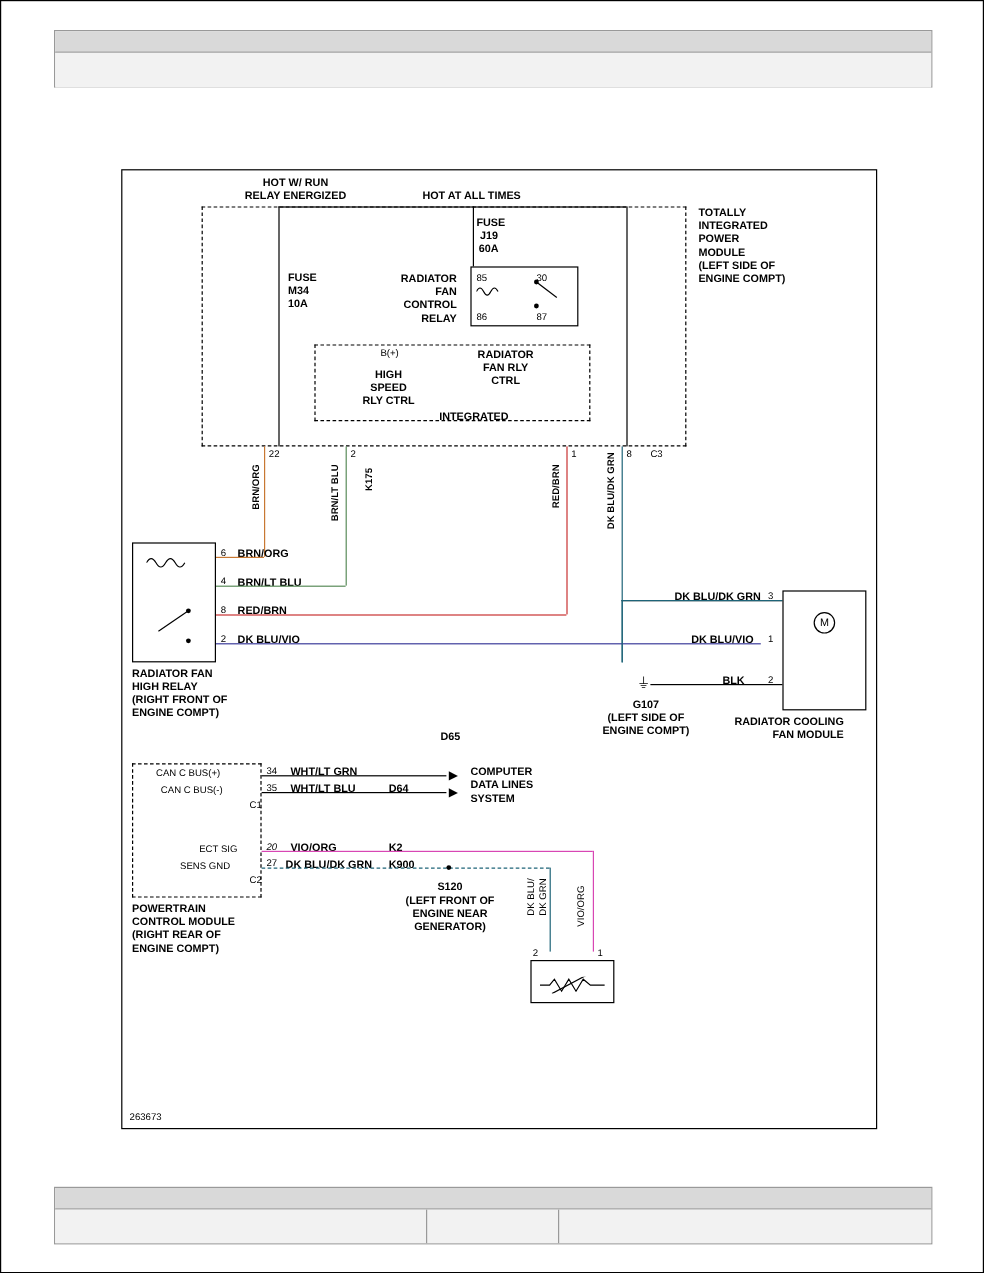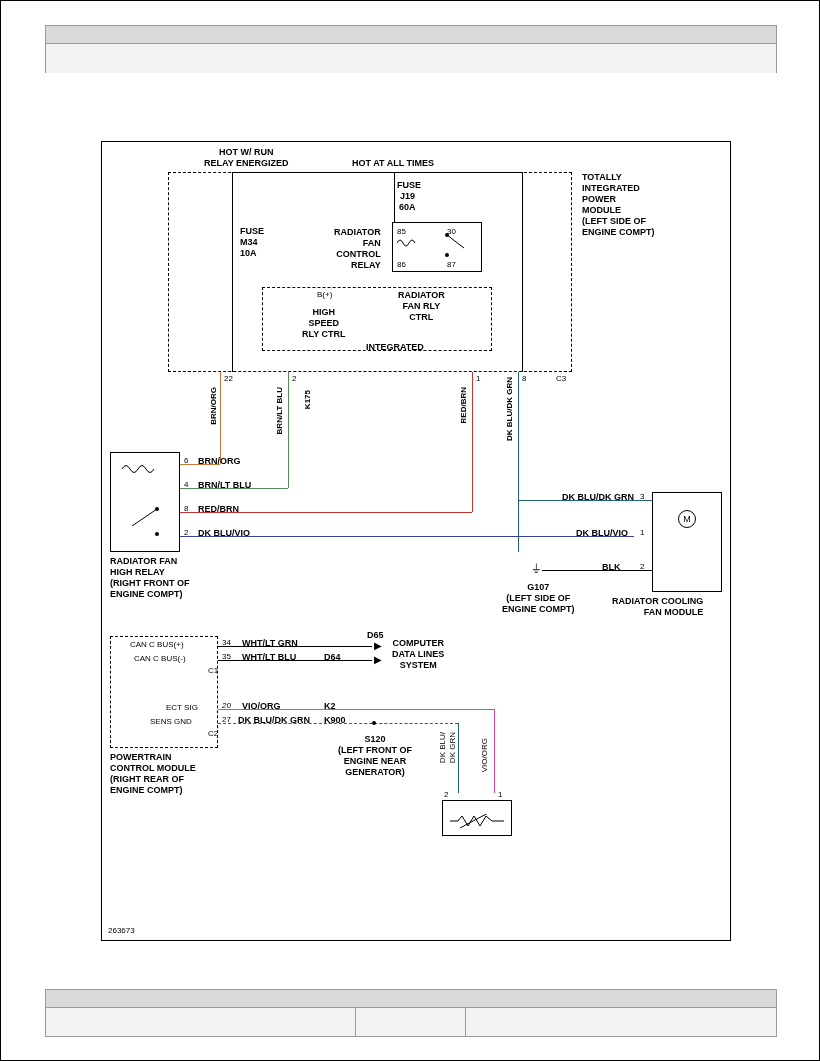--- a/index.html
+++ b/index.html
@@ -81,21 +81,21 @@
     <div class="dash-box" style="top:145px; left:160px; width:230px; height:64px;"></div>
     <div class="ts" style="top:148px; left:215px;">B(+)</div>
     <div class="t" style="top:165px; left:200px; white-space:pre; text-align:center;">HIGH
 SPEED
 RLY CTRL</div>
     <div class="t" style="top:148px; left:296px; white-space:pre; text-align:center;">RADIATOR
 FAN RLY
 CTRL</div>
     <div class="t" style="top:200px; left:264px;">INTEGRATED</div>
 
-    <div class="ts" style="top:232px; left:440px;margin-left:14px;">C3</div>
+    <div class="ts" style="top:232px; left:440px;">C3</div>
 
     <div class="vert t" style="top:245px; left:106px;">BRN/ORG</div>
     <div class="ts" style="top:232px; left:122px;">22</div>
     <div class="vert t" style="top:245px; left:172px;">BRN/LT BLU</div>
     <div class="ts" style="top:232px; left:190px;">2</div>
     <div class="vert t" style="top:248px; left:200px;">K175</div>
     <div class="vert t" style="top:245px; left:356px;">RED/BRN</div>
     <div class="ts" style="top:232px; left:374px;">1</div>
     <div class="vert t" style="top:235px; left:402px;">DK BLU/DK GRN</div>
     <div class="ts" style="top:232px; left:420px;">8</div>
@@ -164,31 +164,31 @@
     <div class="ts" style="top:561px; left:64px;">ECT SIG</div>
     <div class="ts" style="top:575px; left:48px;">SENS GND</div>
     <div class="ts" style="top:587px; left:106px;">C2</div>
     <div class="t" style="top:610px; left:8px; white-space:pre;">POWERTRAIN
 CONTROL MODULE
 (RIGHT REAR OF
 ENGINE COMPT)</div>
 
     <div class="ts" style="top:496px; left:120px;">34</div>
     <div class="t" style="top:496px; left:140px;text-align:center;">WHT/LT GRN</div>
-    <div class="t" style="top:488px; left:222px;padding-left:43px;">D65</div>
+    <div class="t" style="top:467px; left:222px;padding-left:43px;">D65</div>
     <div class="wire wire-h" style="top:504px; left:116px; width:154px;"></div>
 
     <div class="ts" style="top:510px; left:120px;">35</div>
     <div class="t" style="top:510px; left:140px;">WHT/LT BLU</div>
     <div class="t" style="top:510px; left:222px;">D64</div>
     <div class="wire wire-h" style="top:518px; left:116px; width:154px;"></div>
 
     <div class="arrow" style="top:498px; left:272px;">▶</div>
     <div class="arrow" style="top:512px; left:272px;">▶</div>
-    <div class="t" style="top:496px; left:290px; white-space:pre;text-align:center;">COMPUTER
+    <div class="t" style="top:496px; left:290px; white-space:pre;">COMPUTER
 DATA LINES
 SYSTEM</div>
 
     <div class="ts" style="top:559px; left:120px;font-style:italic;">20</div>
     <div class="t" style="top:559px; left:140px;">VIO/ORG</div>
     <div class="t" style="top:559px; left:222px;">K2</div>
     <div class="wire wire-h" style="top:567px; left:116px; width:276px; background:#d846b4;"></div>
 
     <div class="ts" style="top:573px; left:120px;">27</div>
     <div class="t" style="top:573px; left:136px;">DK BLU/DK GRN</div>

